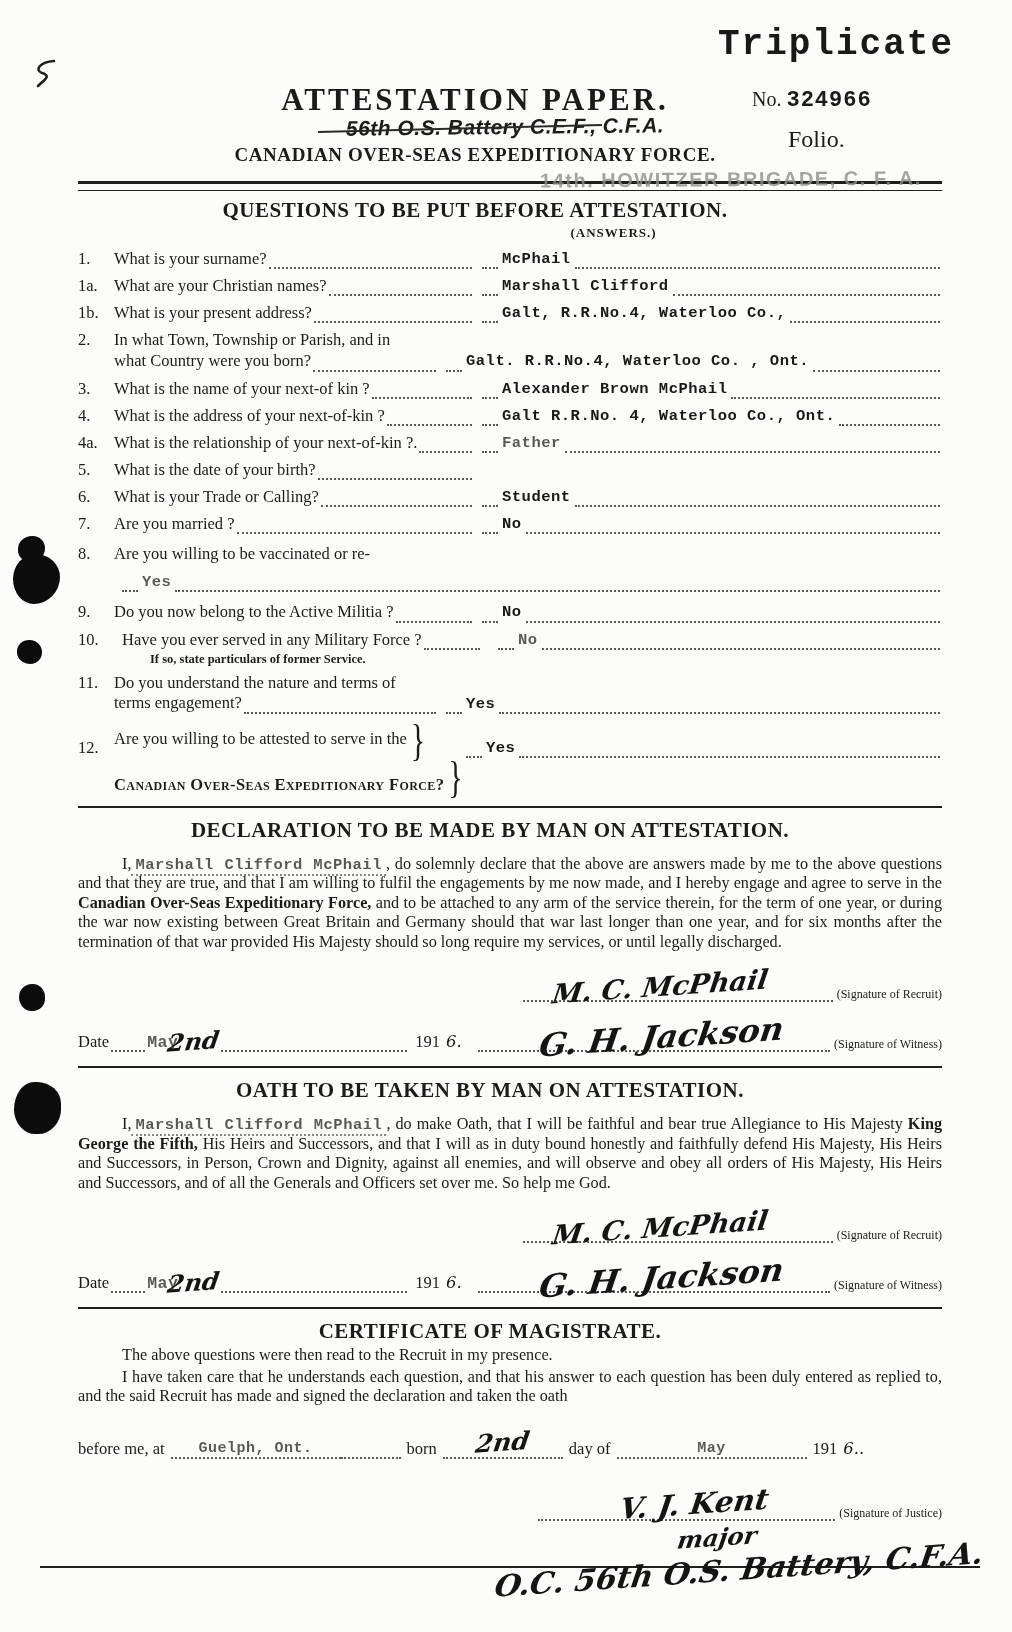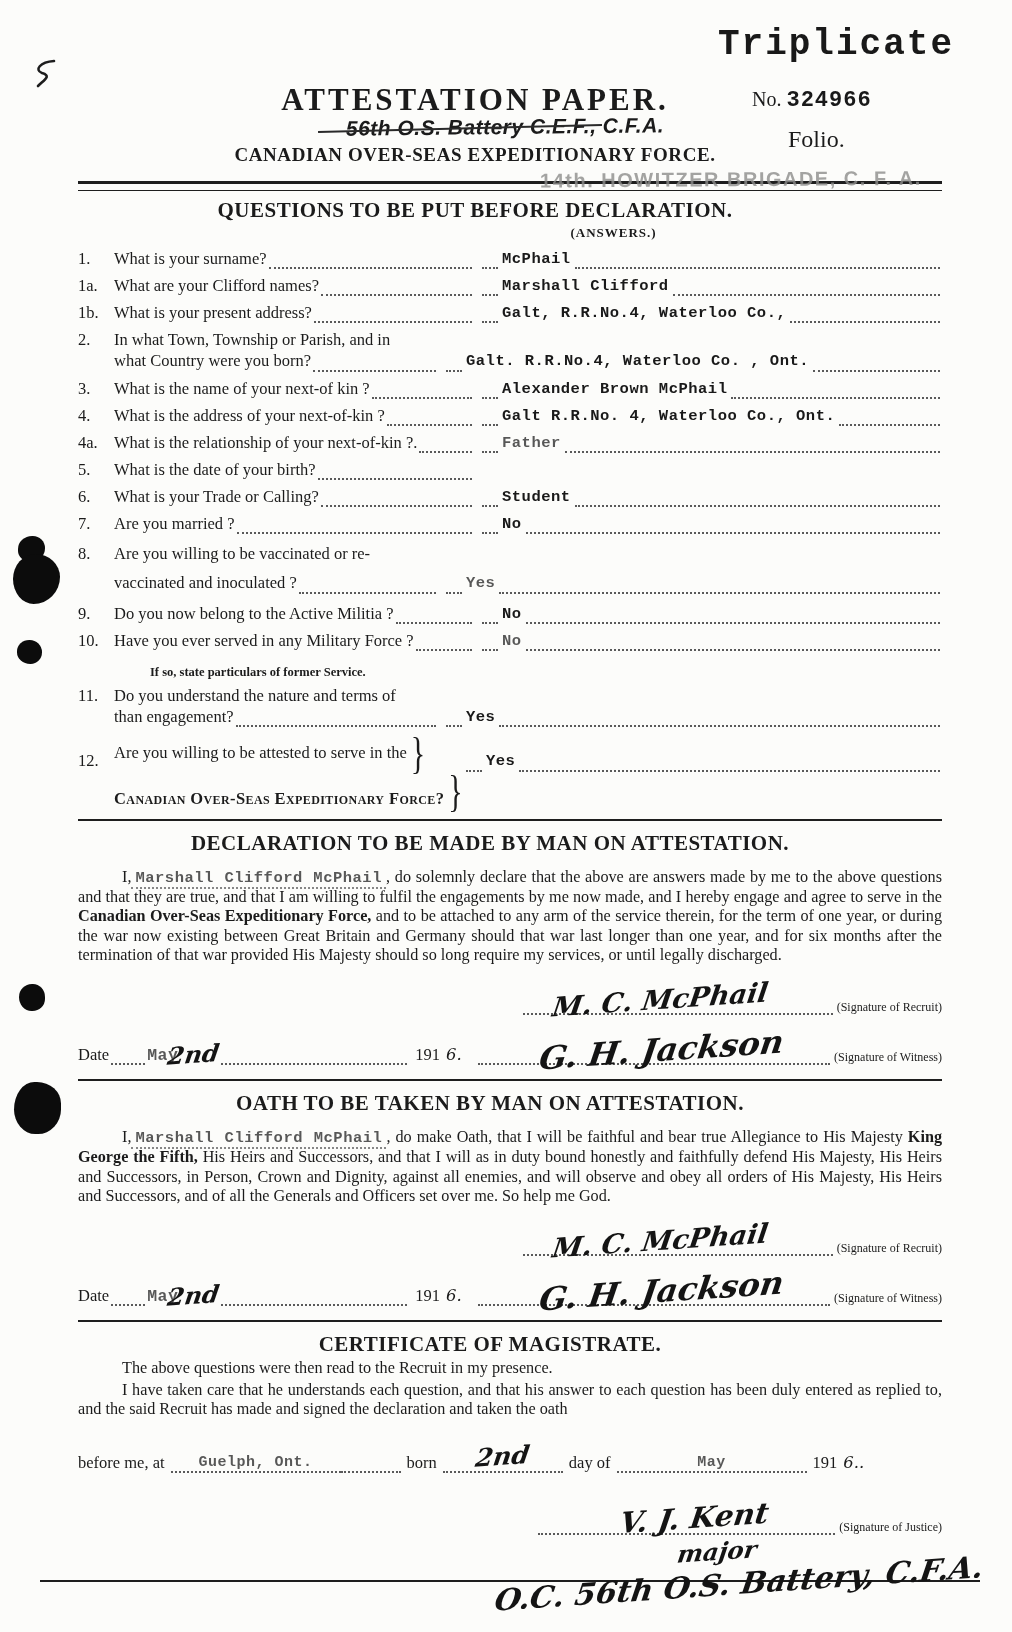--- a/index.html
+++ b/index.html
@@ -131,42 +131,42 @@
     <div class="unit-line">56th O.S. Battery C.E.F., C.F.A.</div>
     <div class="folio">Folio.</div>
     <div class="force-line">CANADIAN OVER-SEAS EXPEDITIONARY FORCE.</div>
     <div class="dbl-rule"></div>
     <div class="stamp">14th. HOWITZER BRIGADE, C. F. A.</div>
   </div>
 
   <div class="content">
 
     
-    <div class="q-heading">QUESTIONS TO BE PUT BEFORE DECLARATION.</div>
+    <div class="q-heading">QUESTIONS TO BE PUT BEFORE ATTESTATION.</div>
     <div class="answers-label">(ANSWERS.)</div>
 
     <div class="qlist">
 
       <div class="qrow">
         <span class="qnum">1.</span>
         <span class="qcell">
             <span class="qtext">What is your surname?</span>
             <span class="leader"></span>
           </span>
         <span class="acell">
             <span class="lead-dots"></span>
             <span class="tw ans">McPhail</span>
             <span class="leader"></span>
           </span>
       </div>
 
       <div class="qrow">
         <span class="qnum">1a.</span>
         <span class="qcell">
-            <span class="qtext">What are your Clifford names?</span>
+            <span class="qtext">What are your Christian names?</span>
             <span class="leader"></span>
           </span>
         <span class="acell">
             <span class="lead-dots"></span>
             <span class="tw ans">Marshall Clifford</span>
             <span class="leader"></span>
           </span>
       </div>
 
       <div class="qrow">
@@ -274,24 +274,20 @@
           </span>
       </div>
 
       <div class="qrow-multi" style="margin-top:10px;">
         <div class="line">
             <span class="qnum">8.</span>
             <span>Are you willing to be vaccinated or re-</span>
           </div>
         <div class="line" style="margin-top:8px;">
             <span class="indent2"></span>
-            <span class="qcell" style="flex:0 0 324px;">
-              <span class="qtext">vaccinated and inoculated ?</span>
-              <span class="leader"></span>
-            </span>
           <span class="acell">
               <span class="lead-dots"></span>
               <span class="tw ans faded">Yes</span>
               <span class="leader"></span>
             </span>
           </div>
       </div>
 
       <div class="qrow" style="margin-top:10px;">
         <span class="qnum">9.</span>
@@ -300,21 +296,21 @@
             <span class="leader"></span>
           </span>
         <span class="acell">
             <span class="lead-dots"></span>
             <span class="tw ans">No</span>
             <span class="leader"></span>
           </span>
       </div>
 
       <div>
-        <div class="qrow" style="margin-bottom:16px;">
+        <div class="qrow" style="margin-bottom:4px;gap:8px;">
           <span class="qnum">10.</span>
           <span class="qcell">
               <span class="qtext">Have you ever served in any Military Force ?</span>
               <span class="leader"></span>
             </span>
           <span class="acell">
               <span class="lead-dots"></span>
               <span class="tw ans faded">No</span>
               <span class="leader"></span>
             </span>
@@ -323,21 +319,21 @@
       </div>
 
       <div class="qrow-multi">
         <div class="line">
             <span class="qnum">11.</span>
             <span>Do you understand the nature and terms of</span>
           </div>
         <div class="line">
             <span class="indent2"></span>
             <span class="qcell" style="flex:0 0 324px;">
-              <span class="qtext">than engagement?</span>
+              <span class="qtext">terms engagement?</span>
               <span class="leader"></span>
             </span>
           <span class="acell">
               <span class="lead-dots"></span>
               <span class="tw ans">Yes</span>
               <span class="leader"></span>
             </span>
           </div>
       </div>
 

